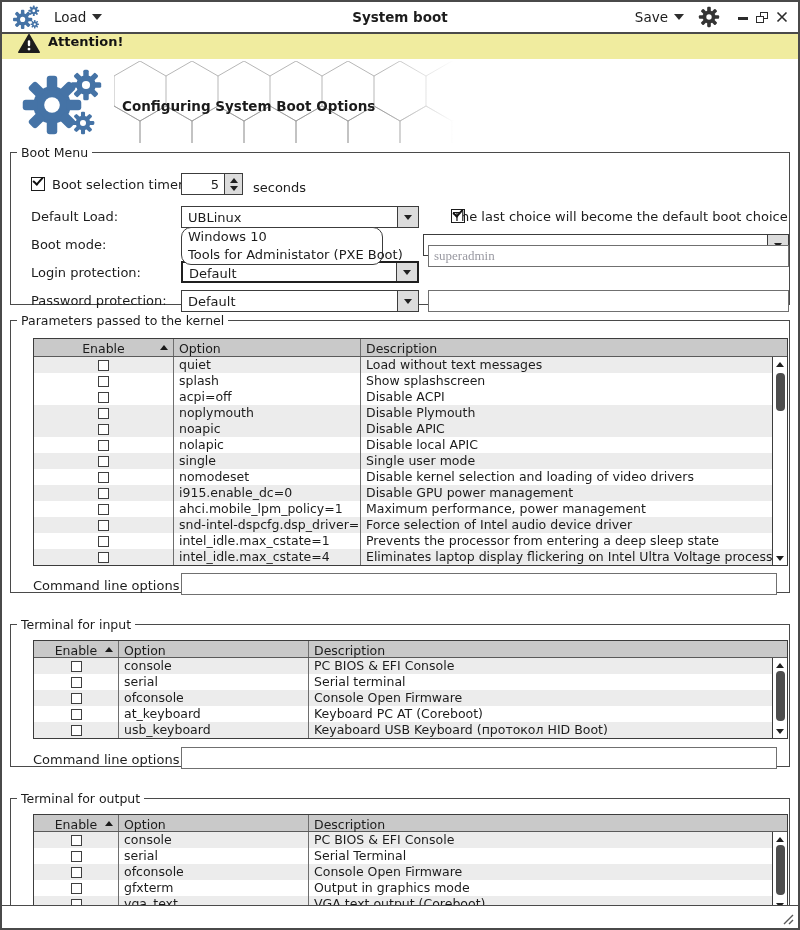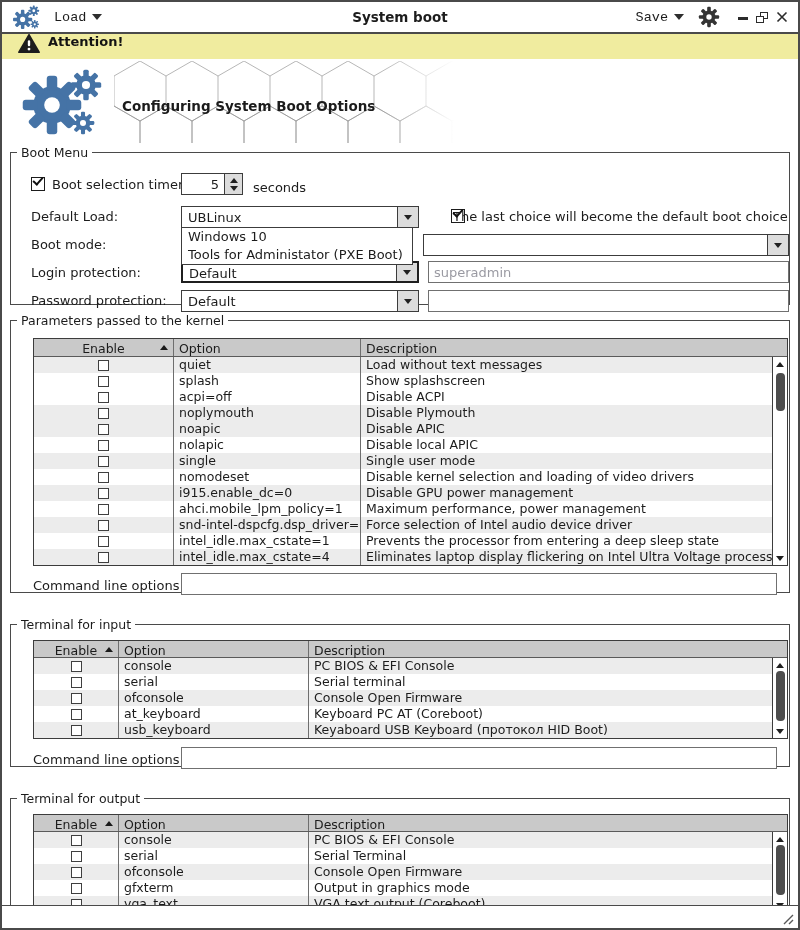--- a/index.html
+++ b/index.html
@@ -6,21 +6,21 @@
   html,body { background:#fff; }
   body { font-family:"DejaVu Sans","Liberation Sans",sans-serif; color:#1c1c1c; }
 
   .window { position:relative; width:800px; height:930px; border:2px solid #4a4a4a; background:#fff; overflow:hidden; }
 
   
   .titlebar { position:relative; height:32px; border-bottom:2px solid #4a4a4a; display:flex; align-items:center; padding:0 10px; background:#fff; }
   .tb-left { display:flex; align-items:center; gap:12px; }
   .tb-title { position:absolute; left:0; right:0; text-align:center; font-weight:bold; font-size:13.5px; pointer-events:none; }
   .tb-right { margin-left:auto; display:flex; align-items:center; gap:14px; }
-  .menu-btn { display:flex; align-items:center; gap:6px; font-size:13.5px; cursor:default;font-family:Liberation Mono, monospace; }
+  .menu-btn { display:flex; align-items:center; gap:6px; font-size:13.5px; cursor:default; }
   .caret-down { width:0; height:0; border-left:5px solid transparent; border-right:5px solid transparent; border-top:6px solid #2e2e2e; display:inline-block; }
   .winctl { display:flex; align-items:center; gap:8px; margin-left:4px; }
   .win-min { width:10px; height:3px; background:#2b2b2b; display:inline-block; margin-top:2px; }
   .win-restore { width:12px; height:11px; position:relative; display:inline-block; }
   .win-restore i { position:absolute; border:1.6px solid #2b2b2b; background:#fff; width:8px; height:7px; display:block; }
   .win-restore .back { right:0; top:0; }
   .win-restore .front { left:0; bottom:0; }
 
   
   .attention { height:25px; background:#f0ec9f; display:flex; align-items:flex-start; gap:8px; padding:0 16px; }
@@ -225,33 +225,33 @@
 
     <span class="abs lbl" style="left:20px; top:77px;">Boot mode:</span>
     <div class="abs combo" style="left:412px; top:74px; width:366px;">
       <span class="combo-text"></span>
       <span class="combo-btn">
           <span class="tri-down"></span>
         </span>
     </div>
 
     
-    <div class="abs droplist" style="left:170px; top:67px; width:232px;">
+    <div class="abs droplist" style="left:170px; top:67px; width:202px;border-radius:10px;">
       <div class="dropitem">Windows 10</div>
       <div class="dropitem">Tools for Administator (PXE Boot)</div>
     </div>
 
     <span class="abs lbl" style="left:20px; top:105px;">Login protection:</span>
     <div class="abs combo thick" style="left:170px; top:101px; width:238px;">
       <span class="combo-text">Default</span>
       <span class="combo-btn">
           <span class="tri-down"></span>
         </span>
     </div>
-    <input class="abs tfield" style="left: 417px; top: 101px; width: 361px;" placeholder="superadmin">
+    <input class="abs tfield" style="left: 417px; top: 85px; width: 361px; font-family: Liberation Serif, serif;" placeholder="superadmin">
 
     <span class="abs lbl" style="left:20px; top:133px;">Password protection:</span>
     <div class="abs combo" style="left:170px; top:130px; width:238px;">
       <span class="combo-text">Default</span>
       <span class="combo-btn">
           <span class="tri-down"></span>
         </span>
     </div>
     <input class="abs tfield" style="left: 417px; top: 130px; width: 361px;" value="">
   </fieldset>

